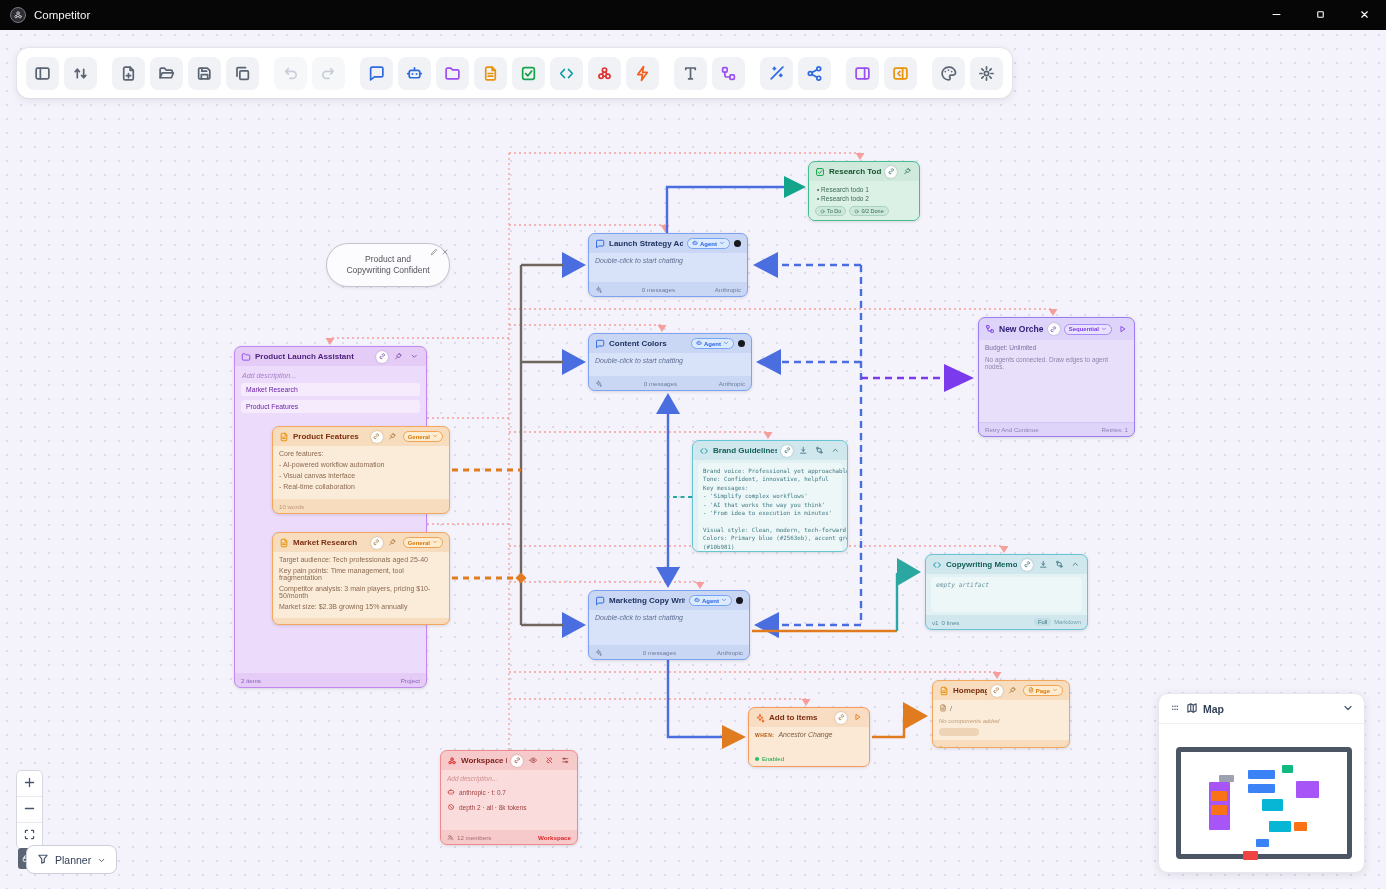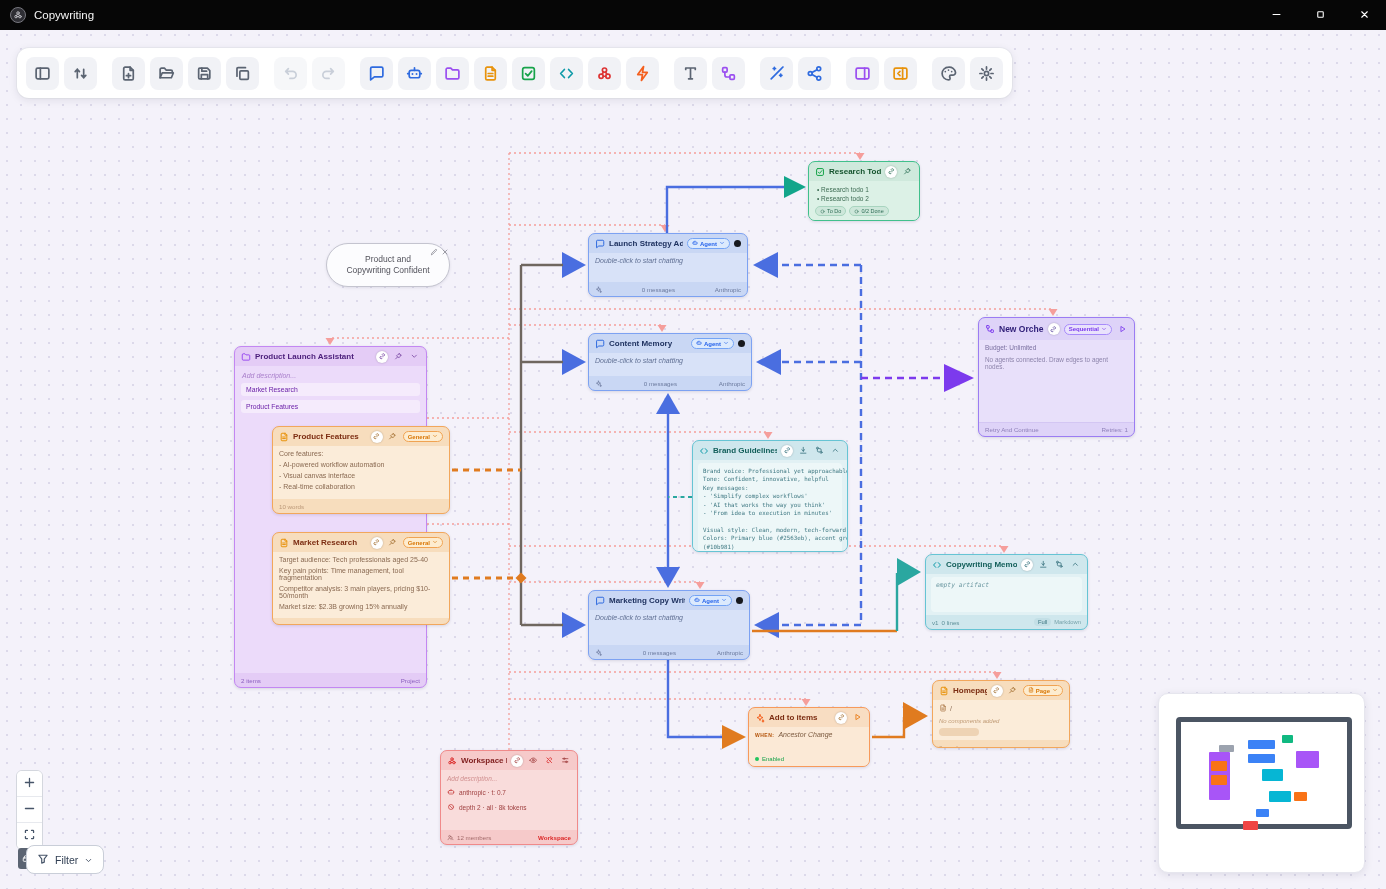--- a/index.html
+++ b/index.html
@@ -167,21 +167,21 @@
 
 <div class="titlebar">
   <span class="tb-logo">
       <span><svg viewBox="0 0 16 16" fill="none" stroke="currentColor" stroke-width="1.6" stroke-linecap="round" stroke-linejoin="round">
           <circle cx="8" cy="4.8" r="2"></circle>
           <circle cx="4.8" cy="10.6" r="2"></circle>
           <circle cx="11.2" cy="10.6" r="2"></circle>
           <path d="M7 6.6l-1.2 2.1M9 6.6l1.2 2.1M6.8 10.6h2.4"></path>
         </svg></span>
     </span>
-  <span class="tb-title">Copywriting</span>
+  <span class="tb-title">Competitor</span>
   <span class="tb-spacer"></span>
   <button class="winbtn">
       <span><svg viewBox="0 0 16 16" fill="none" stroke="currentColor" stroke-width="1.6" stroke-linecap="round" stroke-linejoin="round">
           <path d="M3 8h10"></path>
         </svg></span>
     </button>
   <button class="winbtn">
       <span><svg viewBox="0 0 16 16" fill="none" stroke="currentColor" stroke-width="1.6" stroke-linecap="round" stroke-linejoin="round">
           <rect x="4" y="4" width="8" height="8" rx="1"></rect>
         </svg></span>
@@ -523,21 +523,21 @@
   </div>
 </div>
 
 <div class="node agent" style="left:588px;top:333px;width:164px;height:58px;">
   <div class="nhead">
     <span class="nicon" style="color:#2f6bdf">
         <svg viewBox="0 0 16 16" fill="none" stroke="currentColor" stroke-width="1.6" stroke-linecap="round" stroke-linejoin="round">
           <path d="M14 9.8a1.4 1.4 0 01-1.4 1.4H6L2.5 14V3.4A1.4 1.4 0 013.9 2h8.7A1.4 1.4 0 0114 3.4z"></path>
         </svg>
       </span>
-    <span class="ntitle">Content Memory</span>
+    <span class="ntitle">Content Colors</span>
     <span class="badge badge-agent">
         <span><svg viewBox="0 0 16 16" fill="none" stroke="currentColor" stroke-width="1.6" stroke-linecap="round" stroke-linejoin="round">
             <rect x="3" y="5" width="10" height="7" rx="2"></rect>
             <path d="M8 5V2.6M1.6 8.2H3M13 8.2h1.4"></path>
             <g fill="currentColor" stroke="none">
               <circle cx="6.1" cy="8.5" r="0.9"></circle>
               <circle cx="9.9" cy="8.5" r="0.9"></circle>
             </g>
           </svg></span>
         <span>Agent</span>
@@ -1009,27 +1009,46 @@
 <button class="lockbtn">
     <span><svg viewBox="0 0 16 16" fill="none" stroke="currentColor" stroke-width="1.6" stroke-linecap="round" stroke-linejoin="round">
         <rect x="4" y="7" width="8" height="6" rx="1.2"></rect>
         <path d="M5.8 7V5.4a2.2 2.2 0 014.4 0V7"></path>
       </svg></span>
   </button>
 <div class="filterbtn">
   <span><svg viewBox="0 0 16 16" fill="none" stroke="currentColor" stroke-width="1.6" stroke-linecap="round" stroke-linejoin="round">
         <path d="M2.5 3h11L9.7 7.8v4.4l-3.4 1.3V7.8z"></path>
       </svg></span>
-  <span class="flabel">Filter</span>
+  <span class="flabel">Planner</span>
   <span class="fchev"><svg viewBox="0 0 16 16" fill="none" stroke="currentColor" stroke-width="1.6" stroke-linecap="round" stroke-linejoin="round">
         <path d="M4 6l4 4 4-4"></path>
       </svg></span>
 </div>
 
 <div class="minimap">
+  <div class="mm-head">
+    <span><svg viewBox="0 0 16 16" fill="none" stroke="currentColor" stroke-width="1.6" stroke-linecap="round" stroke-linejoin="round">
+          <g fill="currentColor" stroke="none">
+            <circle cx="5" cy="5.5" r="1"></circle>
+            <circle cx="8" cy="5.5" r="1"></circle>
+            <circle cx="11" cy="5.5" r="1"></circle>
+            <circle cx="5" cy="9.5" r="1"></circle>
+            <circle cx="8" cy="9.5" r="1"></circle>
+            <circle cx="11" cy="9.5" r="1"></circle>
+          </g>
+        </svg></span>
+    <span><svg viewBox="0 0 16 16" fill="none" stroke="currentColor" stroke-width="1.6" stroke-linecap="round" stroke-linejoin="round">
+          <path d="M2.5 4.2l3.8-1.7 3.4 1.7 3.8-1.7v9.3l-3.8 1.7-3.4-1.7-3.8 1.7zM6.3 2.5v9.8M9.7 4.2V14"></path>
+        </svg></span>
+    <span class="mm-title">Map</span>
+    <span style="color:#475569;"><svg viewBox="0 0 16 16" fill="none" stroke="currentColor" stroke-width="1.6" stroke-linecap="round" stroke-linejoin="round">
+          <path d="M4 6l4 4 4-4"></path>
+        </svg></span>
+  </div>
   <div class="mm-body" id="mm-body">
       <div class="mm-viewport" style="left: 17px; top: 23px; width: 176px; height: 112px;"></div>
       <div class="mini-rect" style="left: 60px; top: 51px; width: 15px; height: 7px; background: rgb(156, 163, 175);"></div>
       <div class="mini-rect" style="left: 89px; top: 46px; width: 27px; height: 9px; background: rgb(59, 130, 246);"></div>
       <div class="mini-rect" style="left: 89px; top: 60px; width: 27px; height: 9px; background: rgb(59, 130, 246);"></div>
       <div class="mini-rect" style="left: 123px; top: 41px; width: 11px; height: 8px; background: rgb(16, 185, 129);"></div>
       <div class="mini-rect" style="left: 137px; top: 57px; width: 23px; height: 17px; background: rgb(168, 85, 247);"></div>
       <div class="mini-rect" style="left: 103px; top: 75px; width: 21px; height: 12px; background: rgb(6, 182, 212);"></div>
       <div class="mini-rect" style="left: 50px; top: 58px; width: 21px; height: 48px; background: rgb(168, 85, 247);"></div>
       <div class="mini-rect" style="left: 52px; top: 67px; width: 16px; height: 10px; background: rgb(249, 115, 22);"></div>

